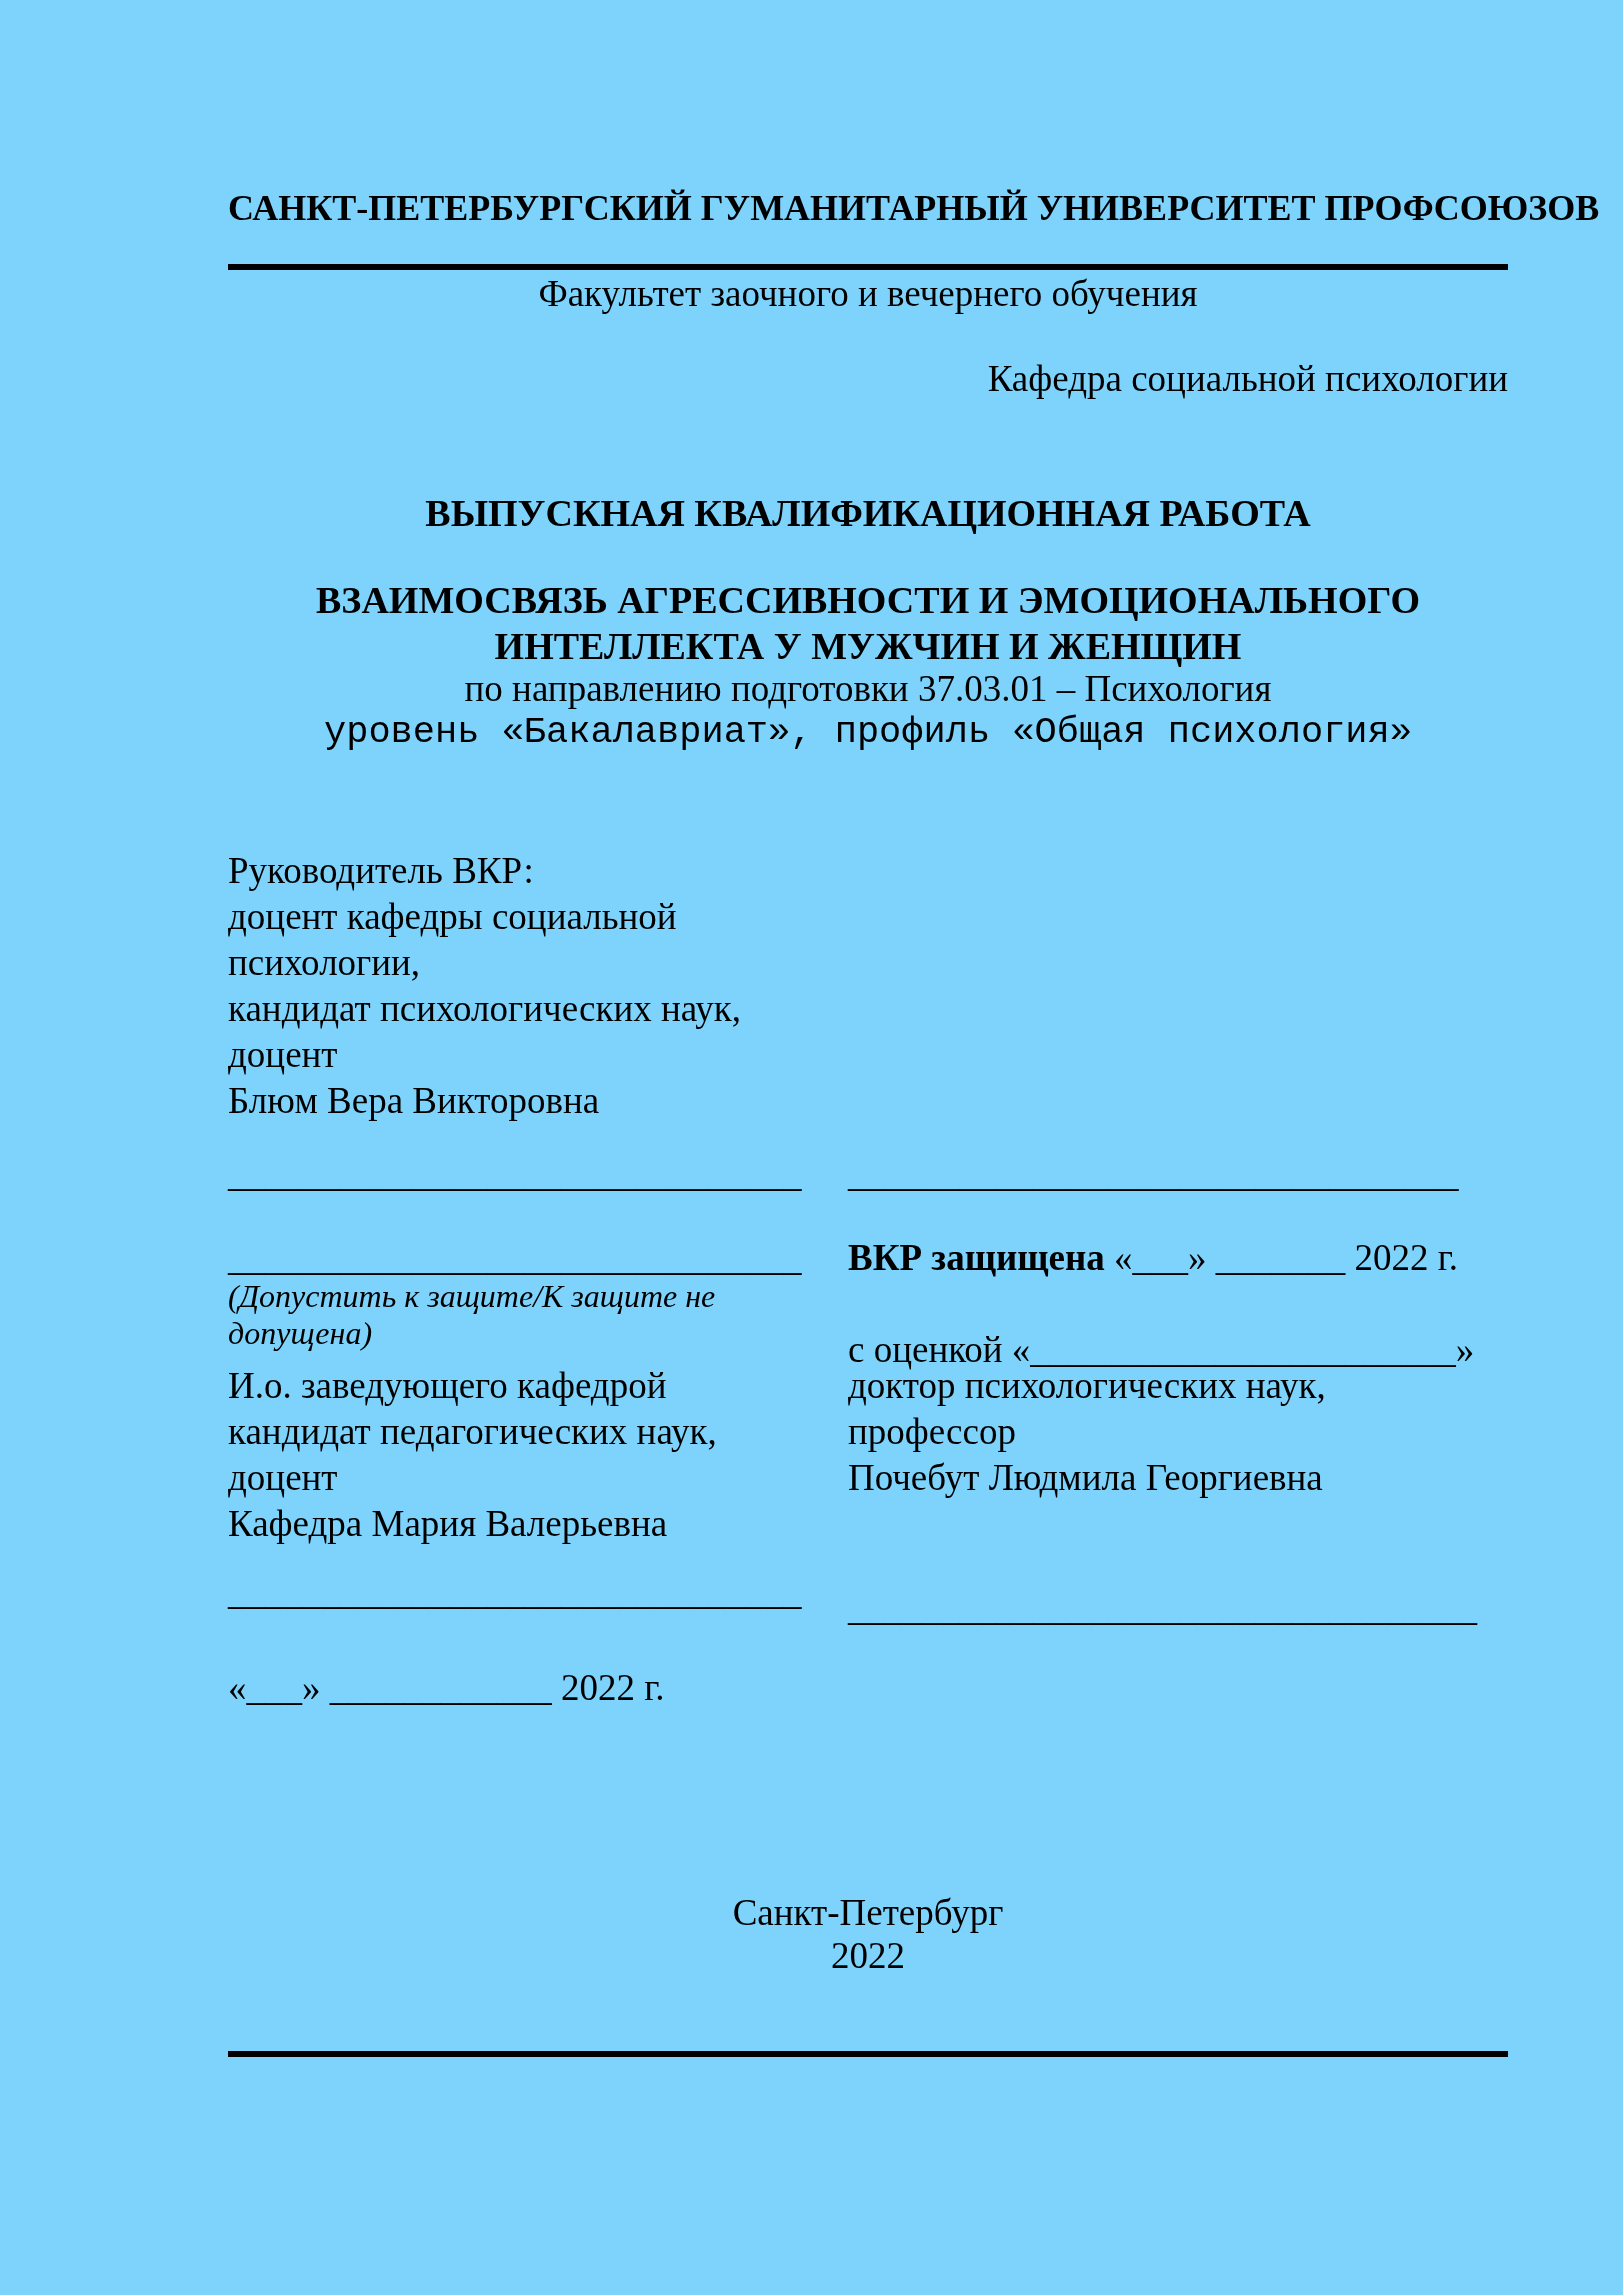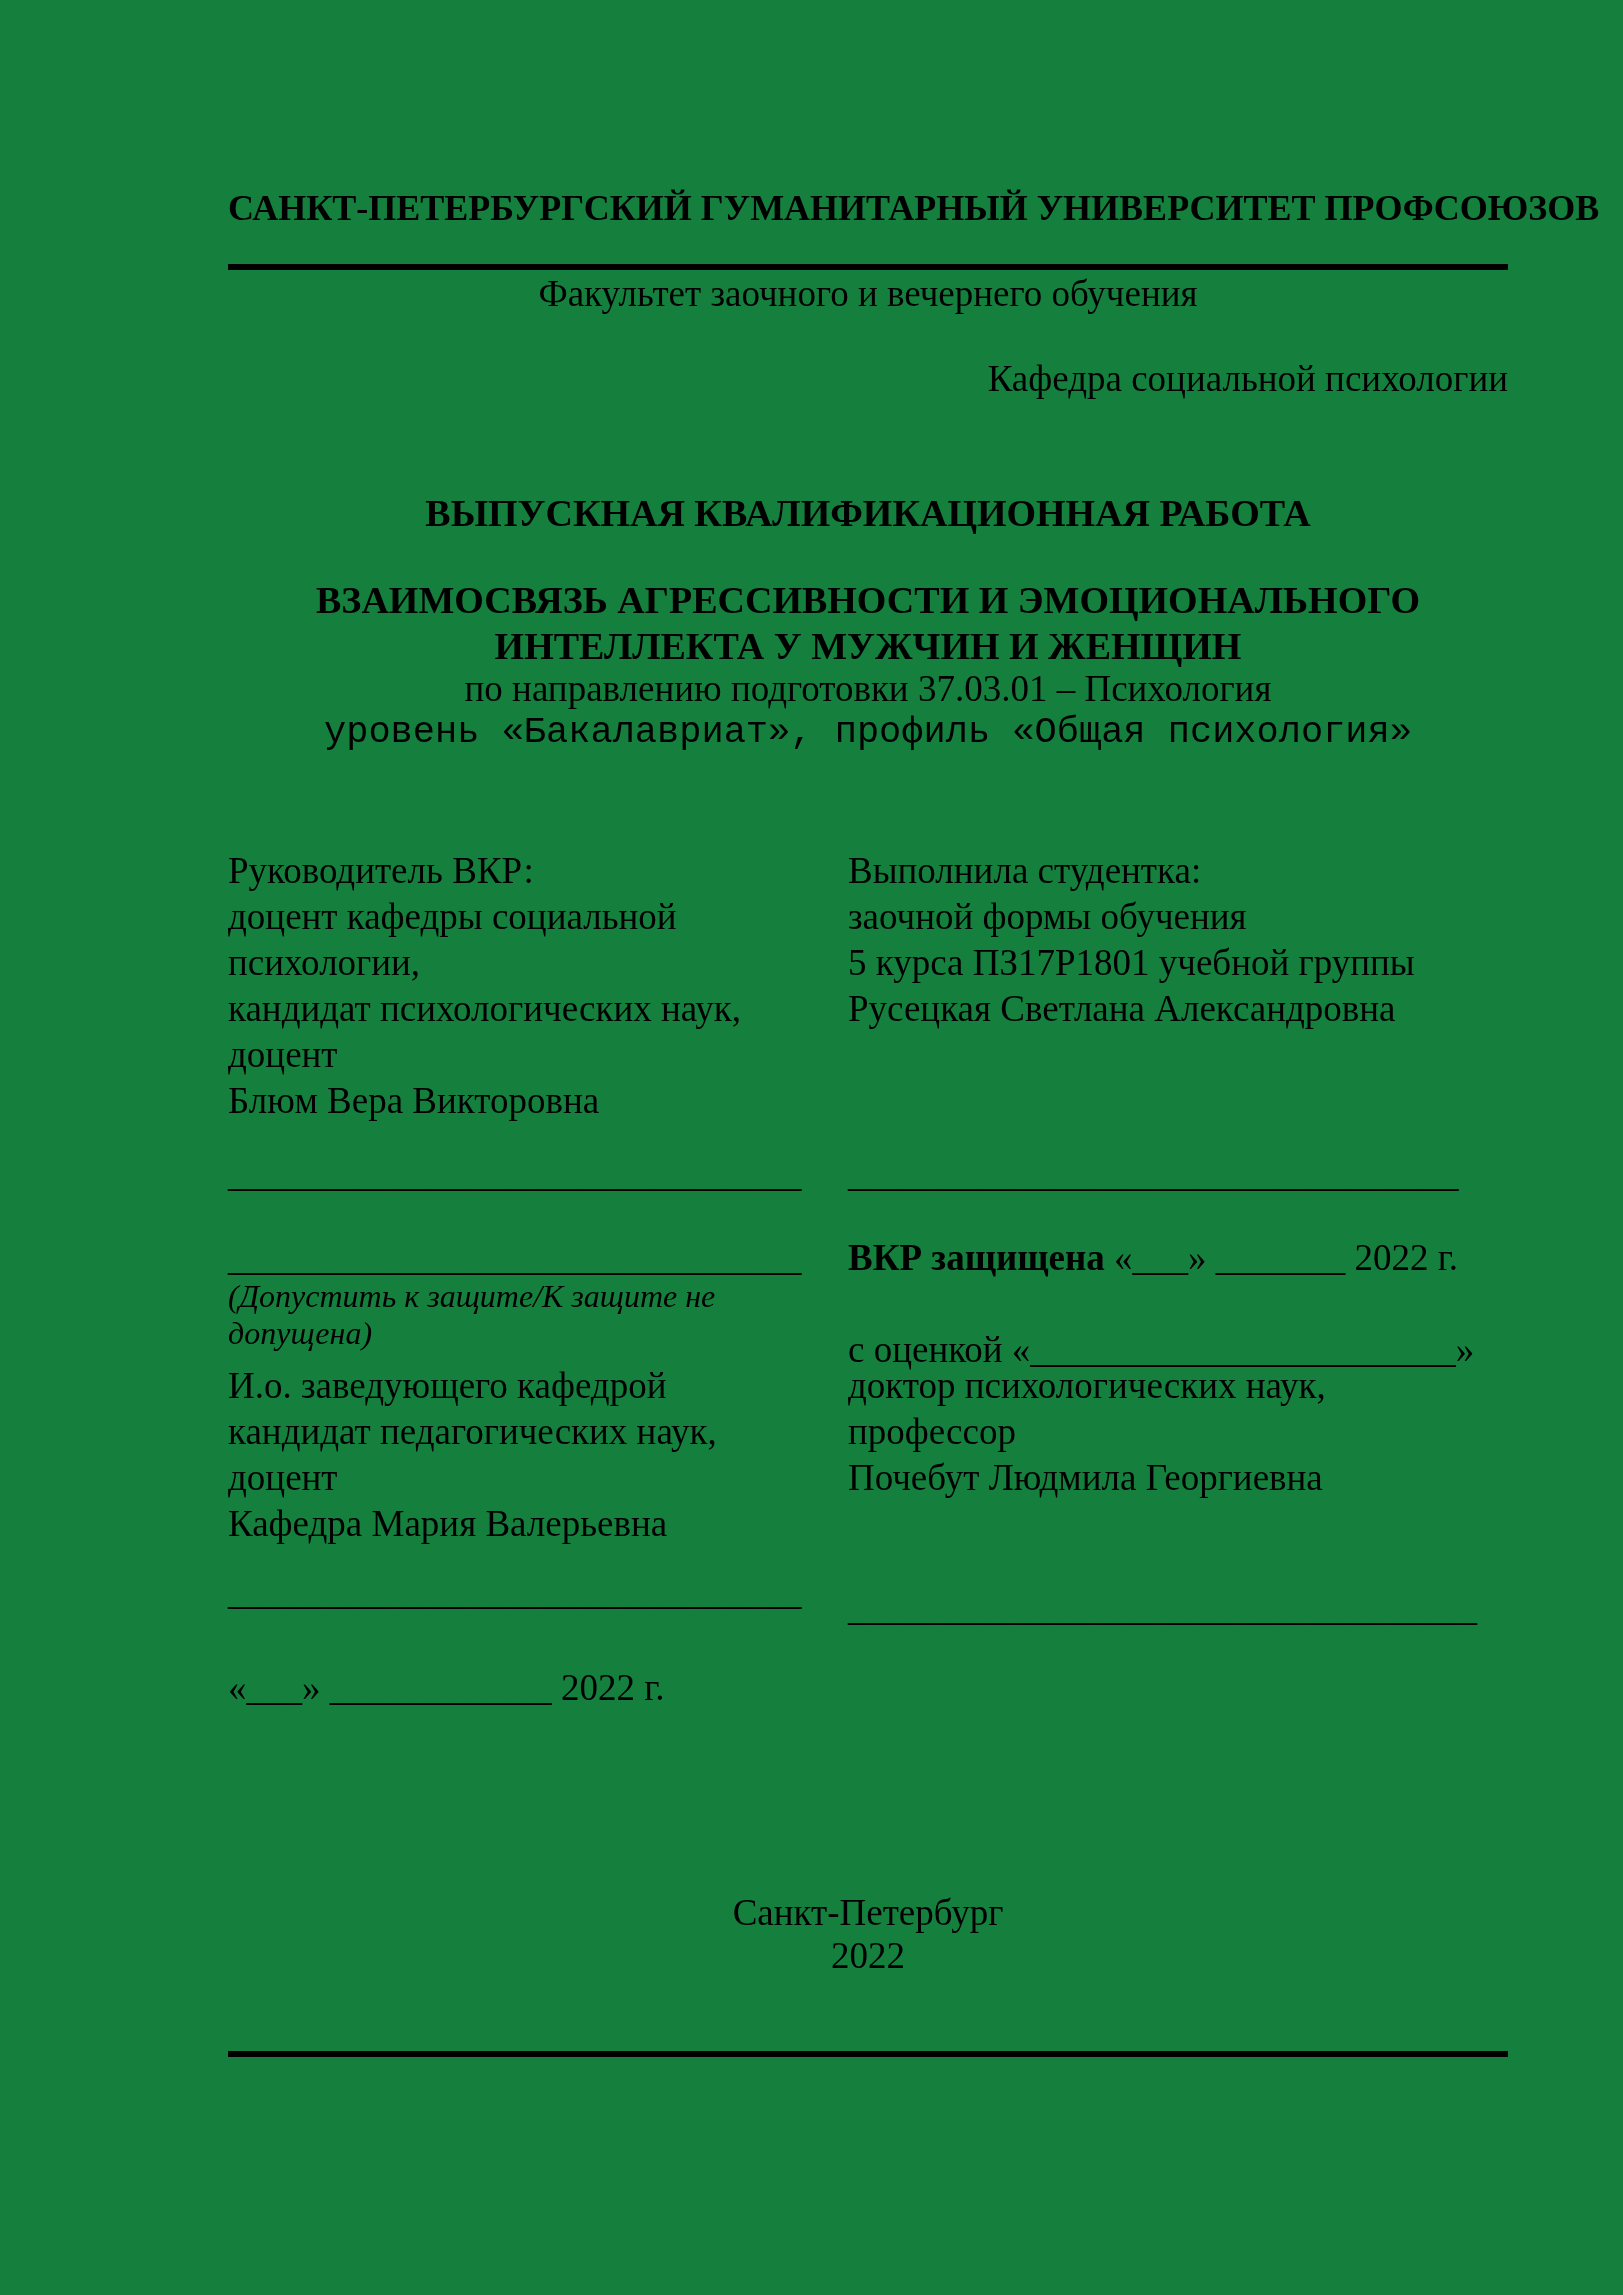--- a/index.html
+++ b/index.html
@@ -1,20 +1,20 @@
 <!DOCTYPE html>
 <html style="font-size:12.6px"><head>
 <meta charset="utf-8">
 <style>
   html, body { margin: 0; padding: 0; background: #ffffff; }
   .page {
     position: relative;
     width: 1623px;
     height: 2295px;
-    background: #15803d;
+    background: #7dd3fc;
     color: #000000;
     font-family: "Liberation Serif", "DejaVu Serif", serif;
     font-size: 37px;
     overflow: hidden;
   }
   .abs { position: absolute; }
   .ta { left: 228px; width: 1280px; }
   .center { text-align: center; }
   .right { text-align: right; }
   .bold { font-weight: bold; }
@@ -63,26 +63,20 @@
 
   <div class="abs left-col block" style="top:848px;">
     <div>Руководитель ВКР:</div>
     <div>доцент кафедры социальной</div>
     <div>психологии,</div>
     <div>кандидат психологических наук,</div>
     <div>доцент</div>
     <div>Блюм Вера Викторовна</div>
   </div>
 
-  <div class="abs right-col block" style="top:848px;">
-    <div>Выполнила студентка:</div>
-    <div>заочной формы обучения</div>
-    <div>5 курса ПЗ17Р1801 учебной группы</div>
-    <div>Русецкая Светлана Александровна</div>
-  </div>
 
   <div class="abs left-col sig" style="top:1152px;">_______________________________</div>
   <div class="abs right-col sig" style="top:1152px;">_________________________________</div>
 
   <div class="abs left-col sig" style="top:1236px;">_______________________________</div>
   <div class="abs right-col nowrap" style="top:1236px;">
     <span class="bold">ВКР защищена</span><span> «___» _______ 2022 г.</span>
   </div>
 
   <div class="abs left-col note" style="top:1278px;">(Допустить к защите/К защите не допущена)</div>

